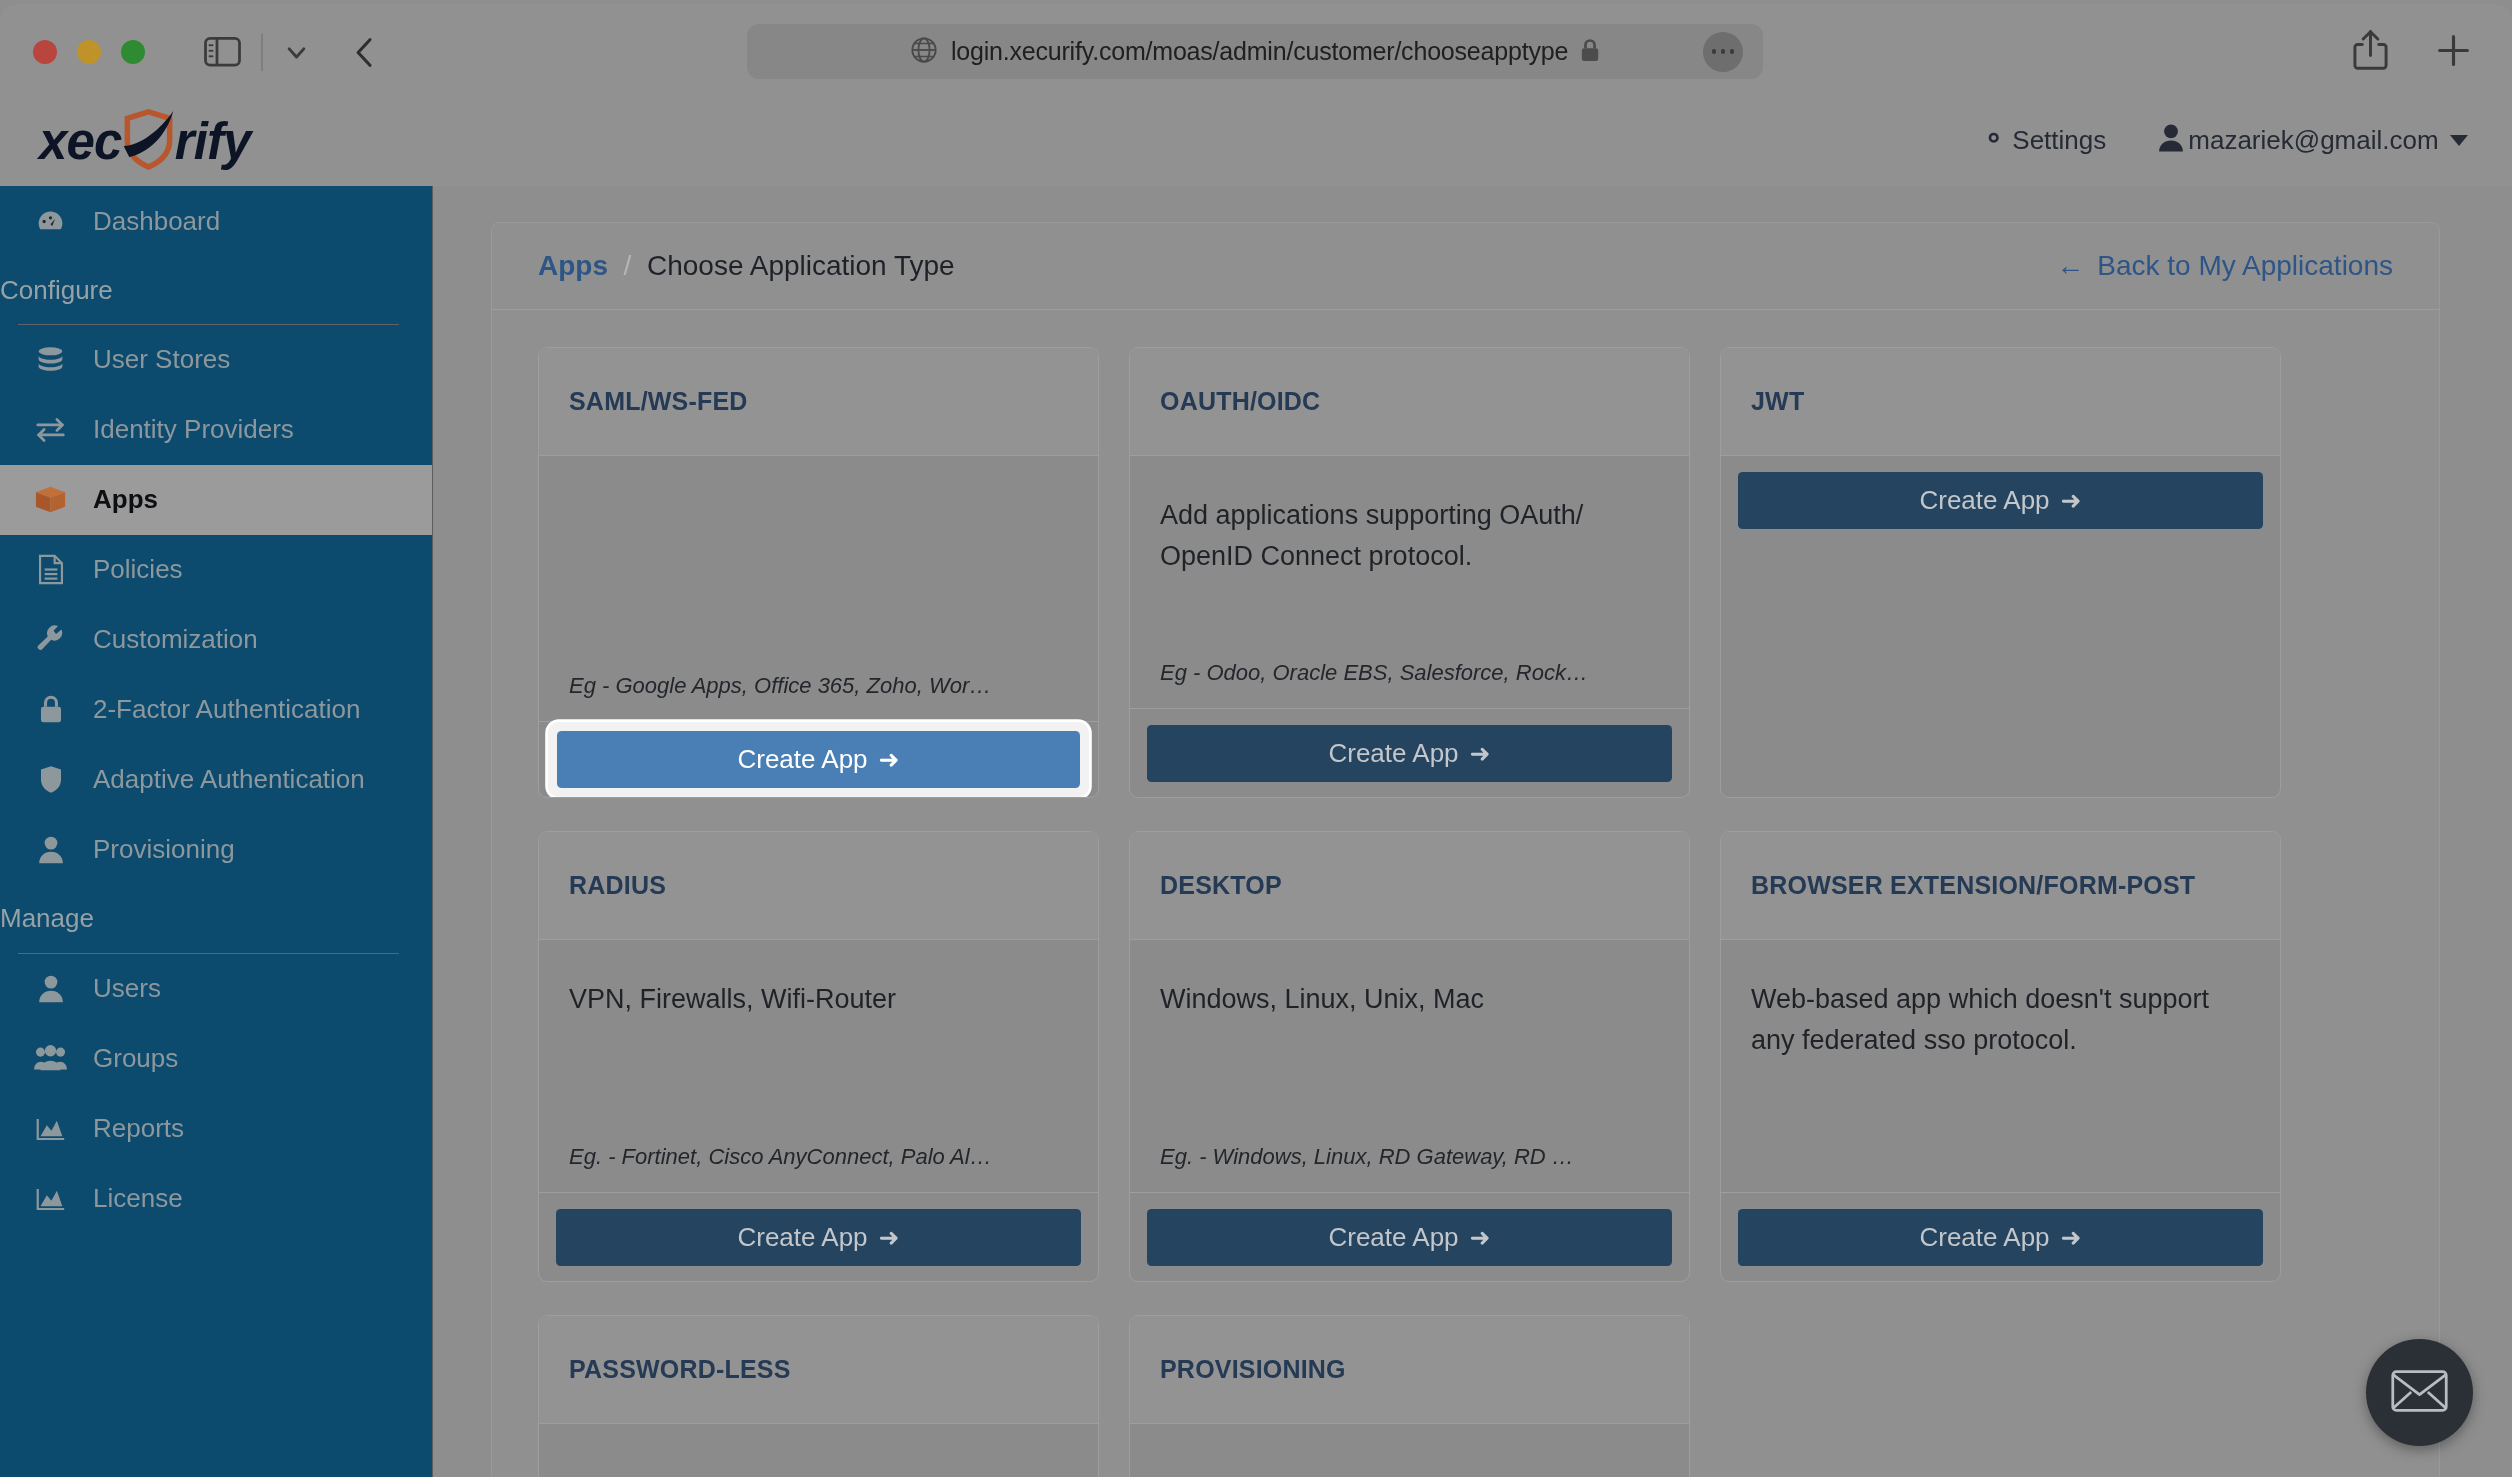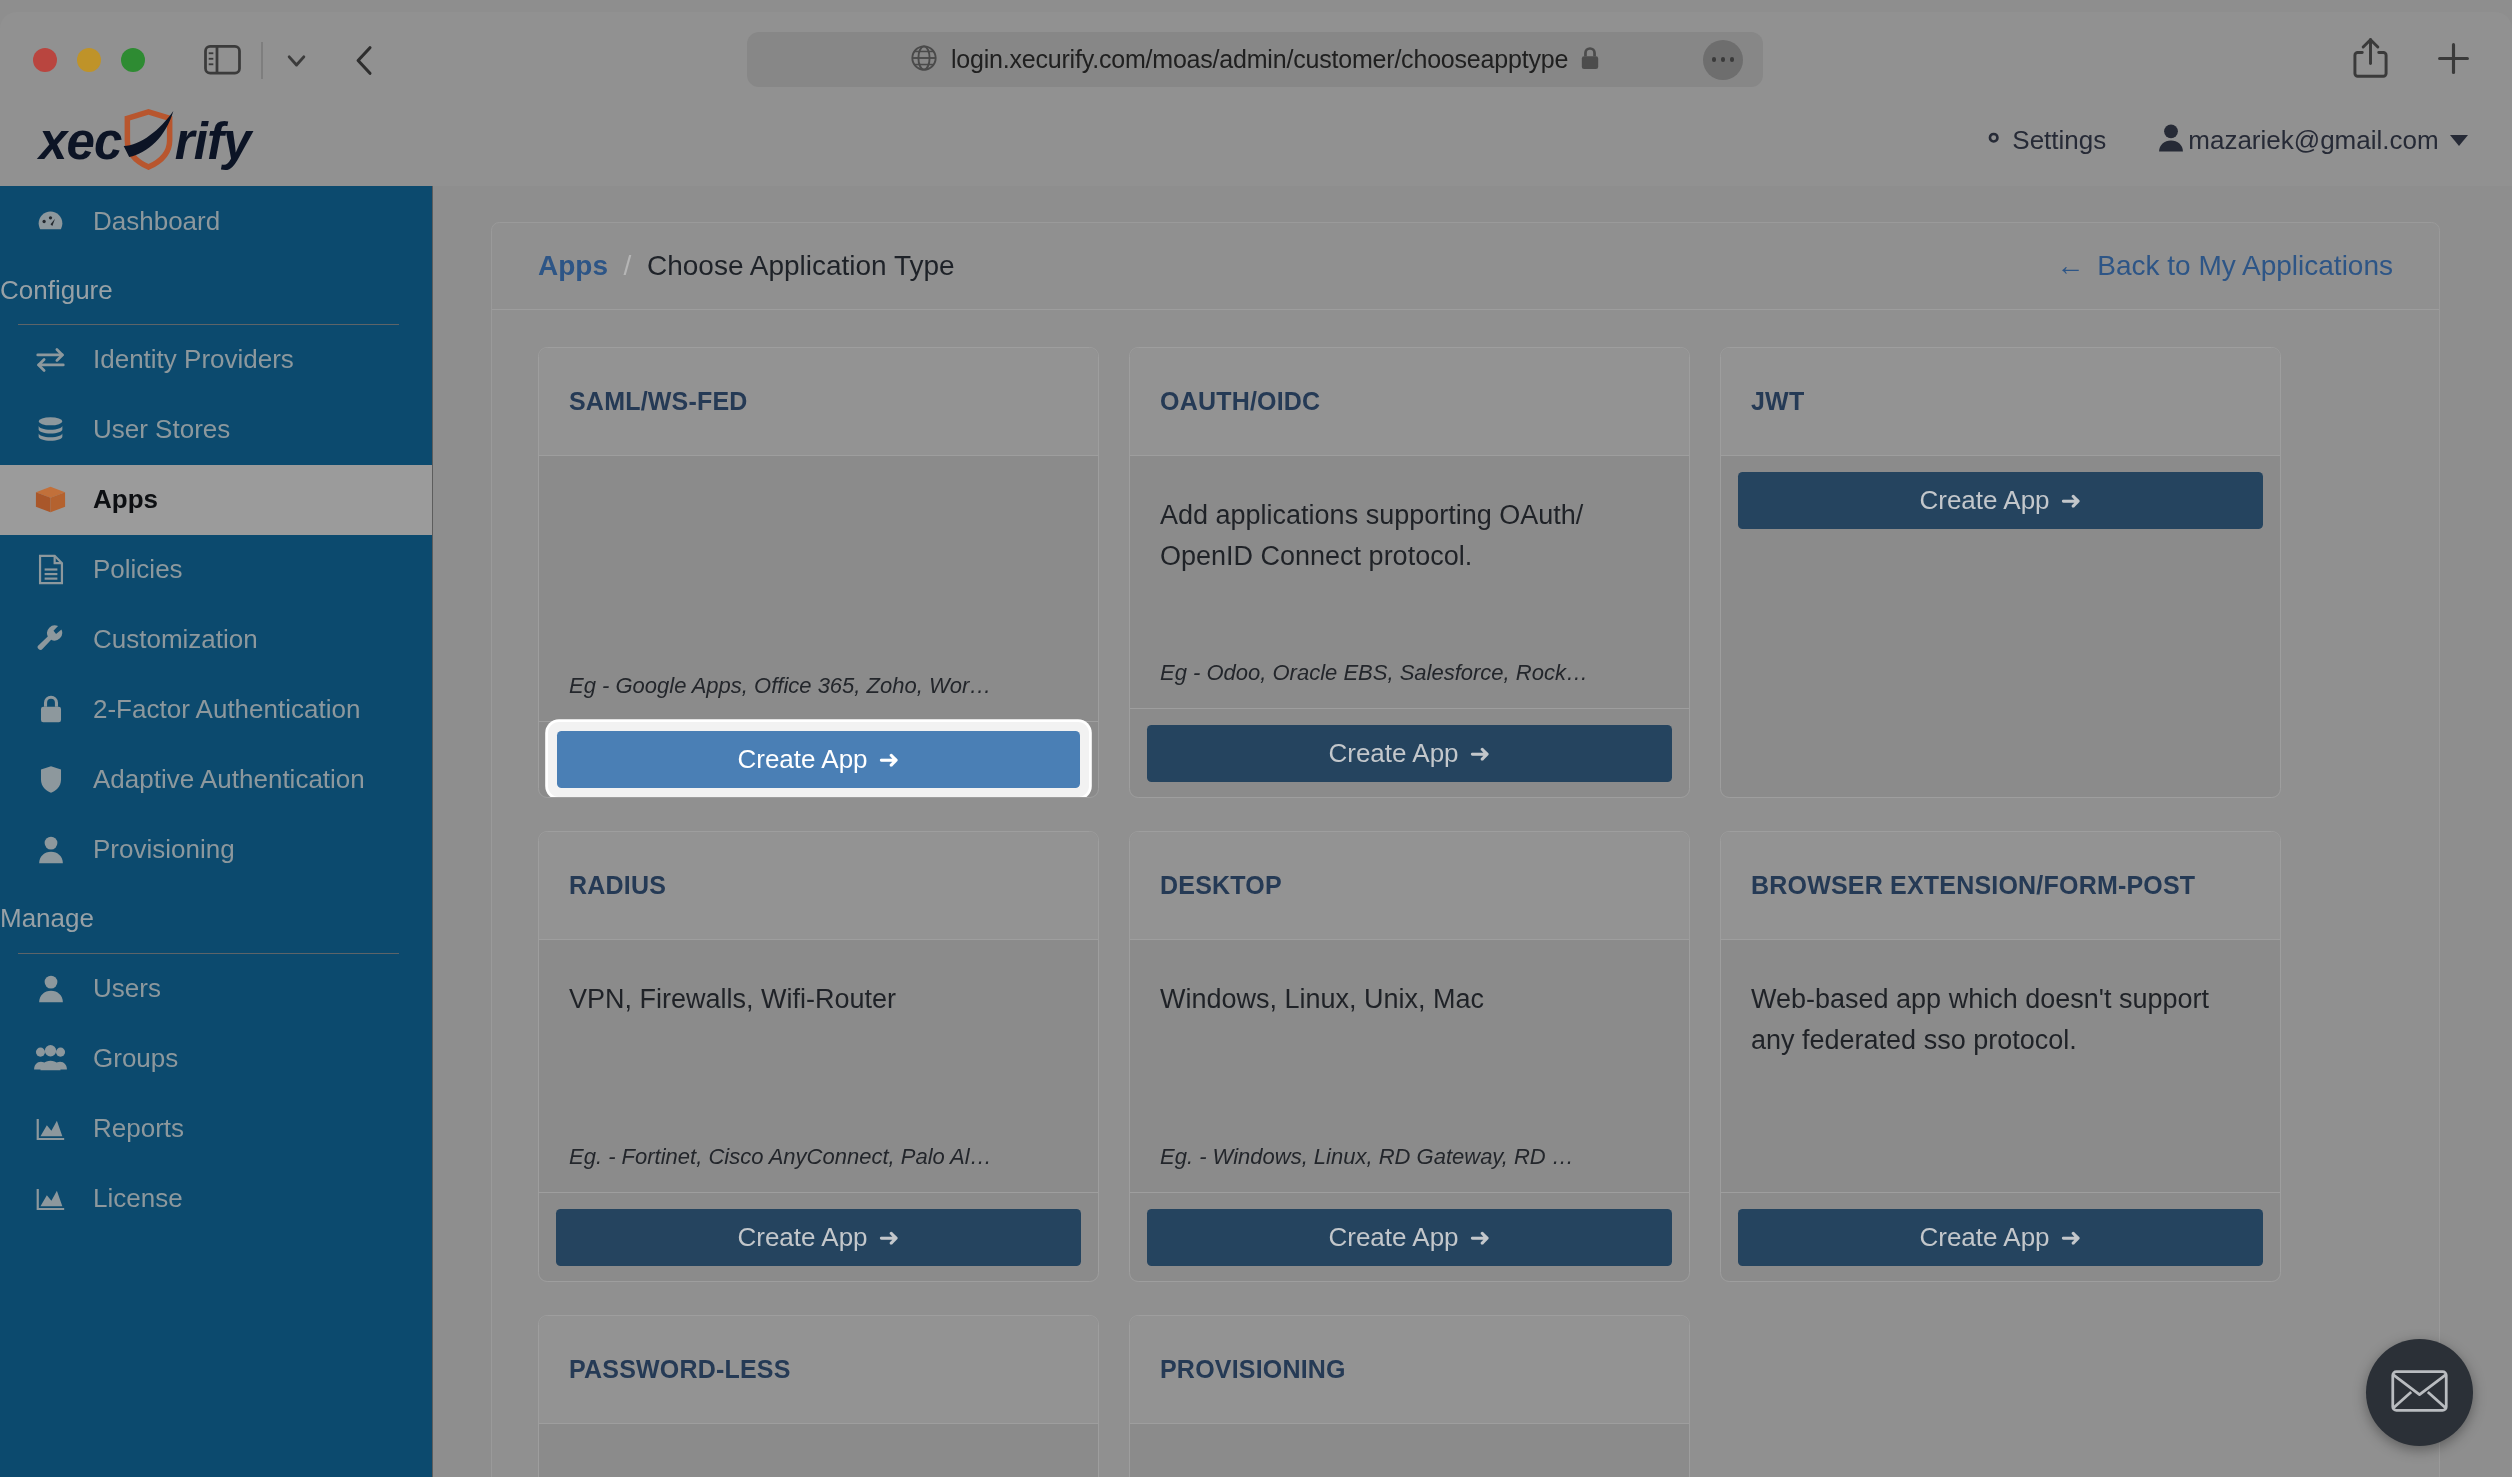--- a/index.html
+++ b/index.html
@@ -5,21 +5,21 @@
   * { box-sizing: border-box; margin: 0; padding: 0; }
   html, body {
     width: 2512px; height: 1478px;
     font-family: "Liberation Sans", sans-serif;
     background: #8e8e8e;
     overflow: hidden;
   }
 
   
   #browser-chrome {
-    position: absolute; top: 12px; left: 0;
+    position: absolute; top: 4px; left: 0;
     width: 2512px; height: 96px;
     background: #919191;
     border-top-left-radius: 16.6px; border-top-right-radius: 16.6px;
     display: flex; align-items: center; text-align: right;
   }
   .traffic-lights { display: flex; gap: 20px; margin-left: 33px; }
   .tl { width: 24px; height: 24px; border-radius: 50%; }
   .tl.red { background: #b9453f; }
   .tl.yellow { background: #bf9329; }
   .tl.green { background: #2e8b32; }
@@ -289,39 +289,39 @@
         </svg>
     </span>
     <span>Dashboard</span>
   </div>
 
   <div class="nav-section">Configure</div>
   <div class="nav-rule"></div>
 
   <div class="nav-item">
     <span class="ico">
+      <svg width="31" height="31" viewBox="0 0 34 34" fill="#8d989d">
+          <ellipse cx="17" cy="8" rx="13" ry="4.4"></ellipse>
+          <path d="M4 13c0 2.4 5.8 4.4 13 4.4s13-2 13-4.4v4c0 2.4-5.8 4.4-13 4.4S4 19.4 4 17z"></path>
+          <path d="M4 21c0 2.4 5.8 4.4 13 4.4s13-2 13-4.4v4c0 2.4-5.8 4.4-13 4.4S4 27.4 4 25z"></path>
+        </svg>
+    </span>
+    <span>User Stores</span>
+  </div>
+
+  <div class="nav-item">
+    <span class="ico">
       <svg width="31" height="31" viewBox="0 0 34 34" fill="none" stroke="#8d989d" stroke-width="3" stroke-linecap="round" stroke-linejoin="round">
           <line x1="3" y1="12" x2="30" y2="12"></line>
           <polyline points="24,6 30,12 24,18"></polyline>
           <line x1="31" y1="23" x2="4" y2="23"></line>
           <polyline points="10,17 4,23 10,29"></polyline>
         </svg>
     </span>
     <span>Identity Providers</span>
-  </div>
-
-  <div class="nav-item">
-    <span class="ico">
-      <svg width="31" height="31" viewBox="0 0 34 34" fill="#8d989d">
-          <ellipse cx="17" cy="8" rx="13" ry="4.4"></ellipse>
-          <path d="M4 13c0 2.4 5.8 4.4 13 4.4s13-2 13-4.4v4c0 2.4-5.8 4.4-13 4.4S4 19.4 4 17z"></path>
-          <path d="M4 21c0 2.4 5.8 4.4 13 4.4s13-2 13-4.4v4c0 2.4-5.8 4.4-13 4.4S4 27.4 4 25z"></path>
-        </svg>
-    </span>
-    <span>User Stores</span>
   </div>
 
   <div class="nav-item active">
     <span class="ico">
       <svg width="33" height="31" viewBox="0 0 36 34">
           <path d="M18 3 L34 9 L18 15 L2 9 Z" fill="#c2703a"></path>
           <path d="M2 9 L18 15 V31 L2 25 Z" fill="#a9572a"></path>
           <path d="M34 9 L18 15 V31 L34 25 Z" fill="#b4622f"></path>
         </svg>
     </span>

